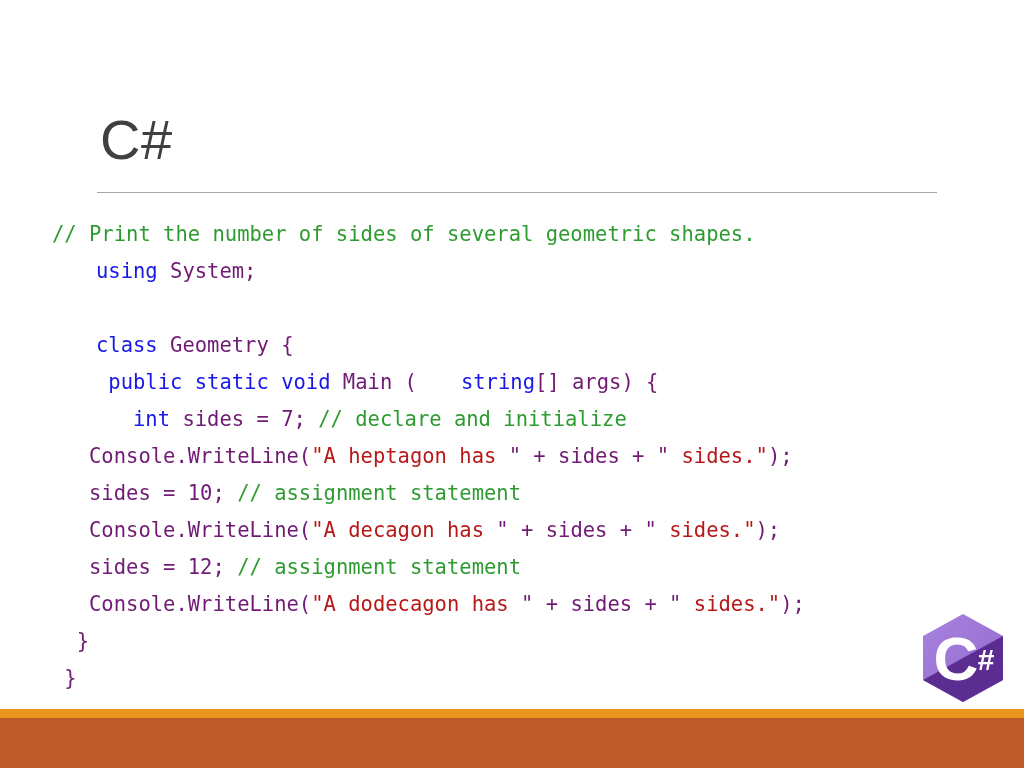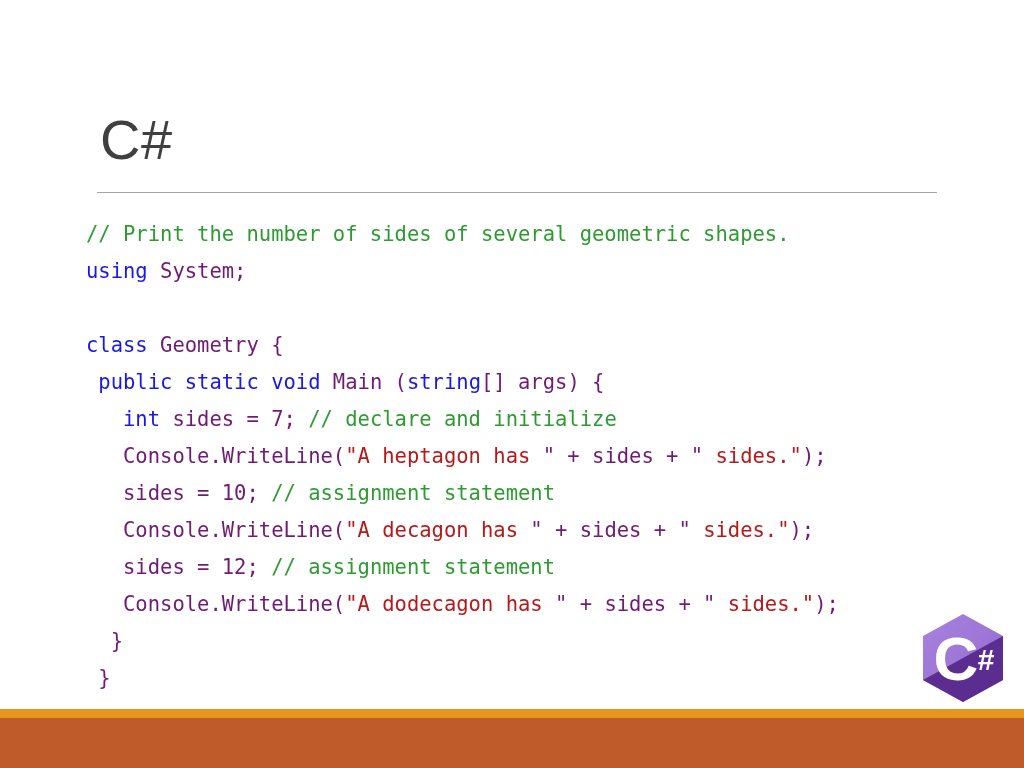--- a/index.html
+++ b/index.html
@@ -33,33 +33,33 @@
     left: 97px;
     top: 192px;
     width: 840px;
     height: 1px;
     background: #a6a6a6;
   }
 
   
   #code-block {
     position: absolute;
-    left: 86px;
+    left: 52px;
     top: 216px;
     font-family: "DejaVu Sans Mono", monospace;
     font-size: 20.5px;
     line-height: 37px;
     white-space: pre;
     color: #404040;
   }
   .code-line {
     height: 37px;
     white-space: pre;
   }
-  .kw   { color: #1818e8; }
+  .kw   { color: #1818e8; margin-left: 44px; }
   .cmt  { color: #2e9b31; }
   .str  { color: #b81818; }
   .pln  { color: #404040; }
 
   
   #csharp-logo {
     position: absolute;
     left: 915px;
     top: 608px;
     width: 96px;

